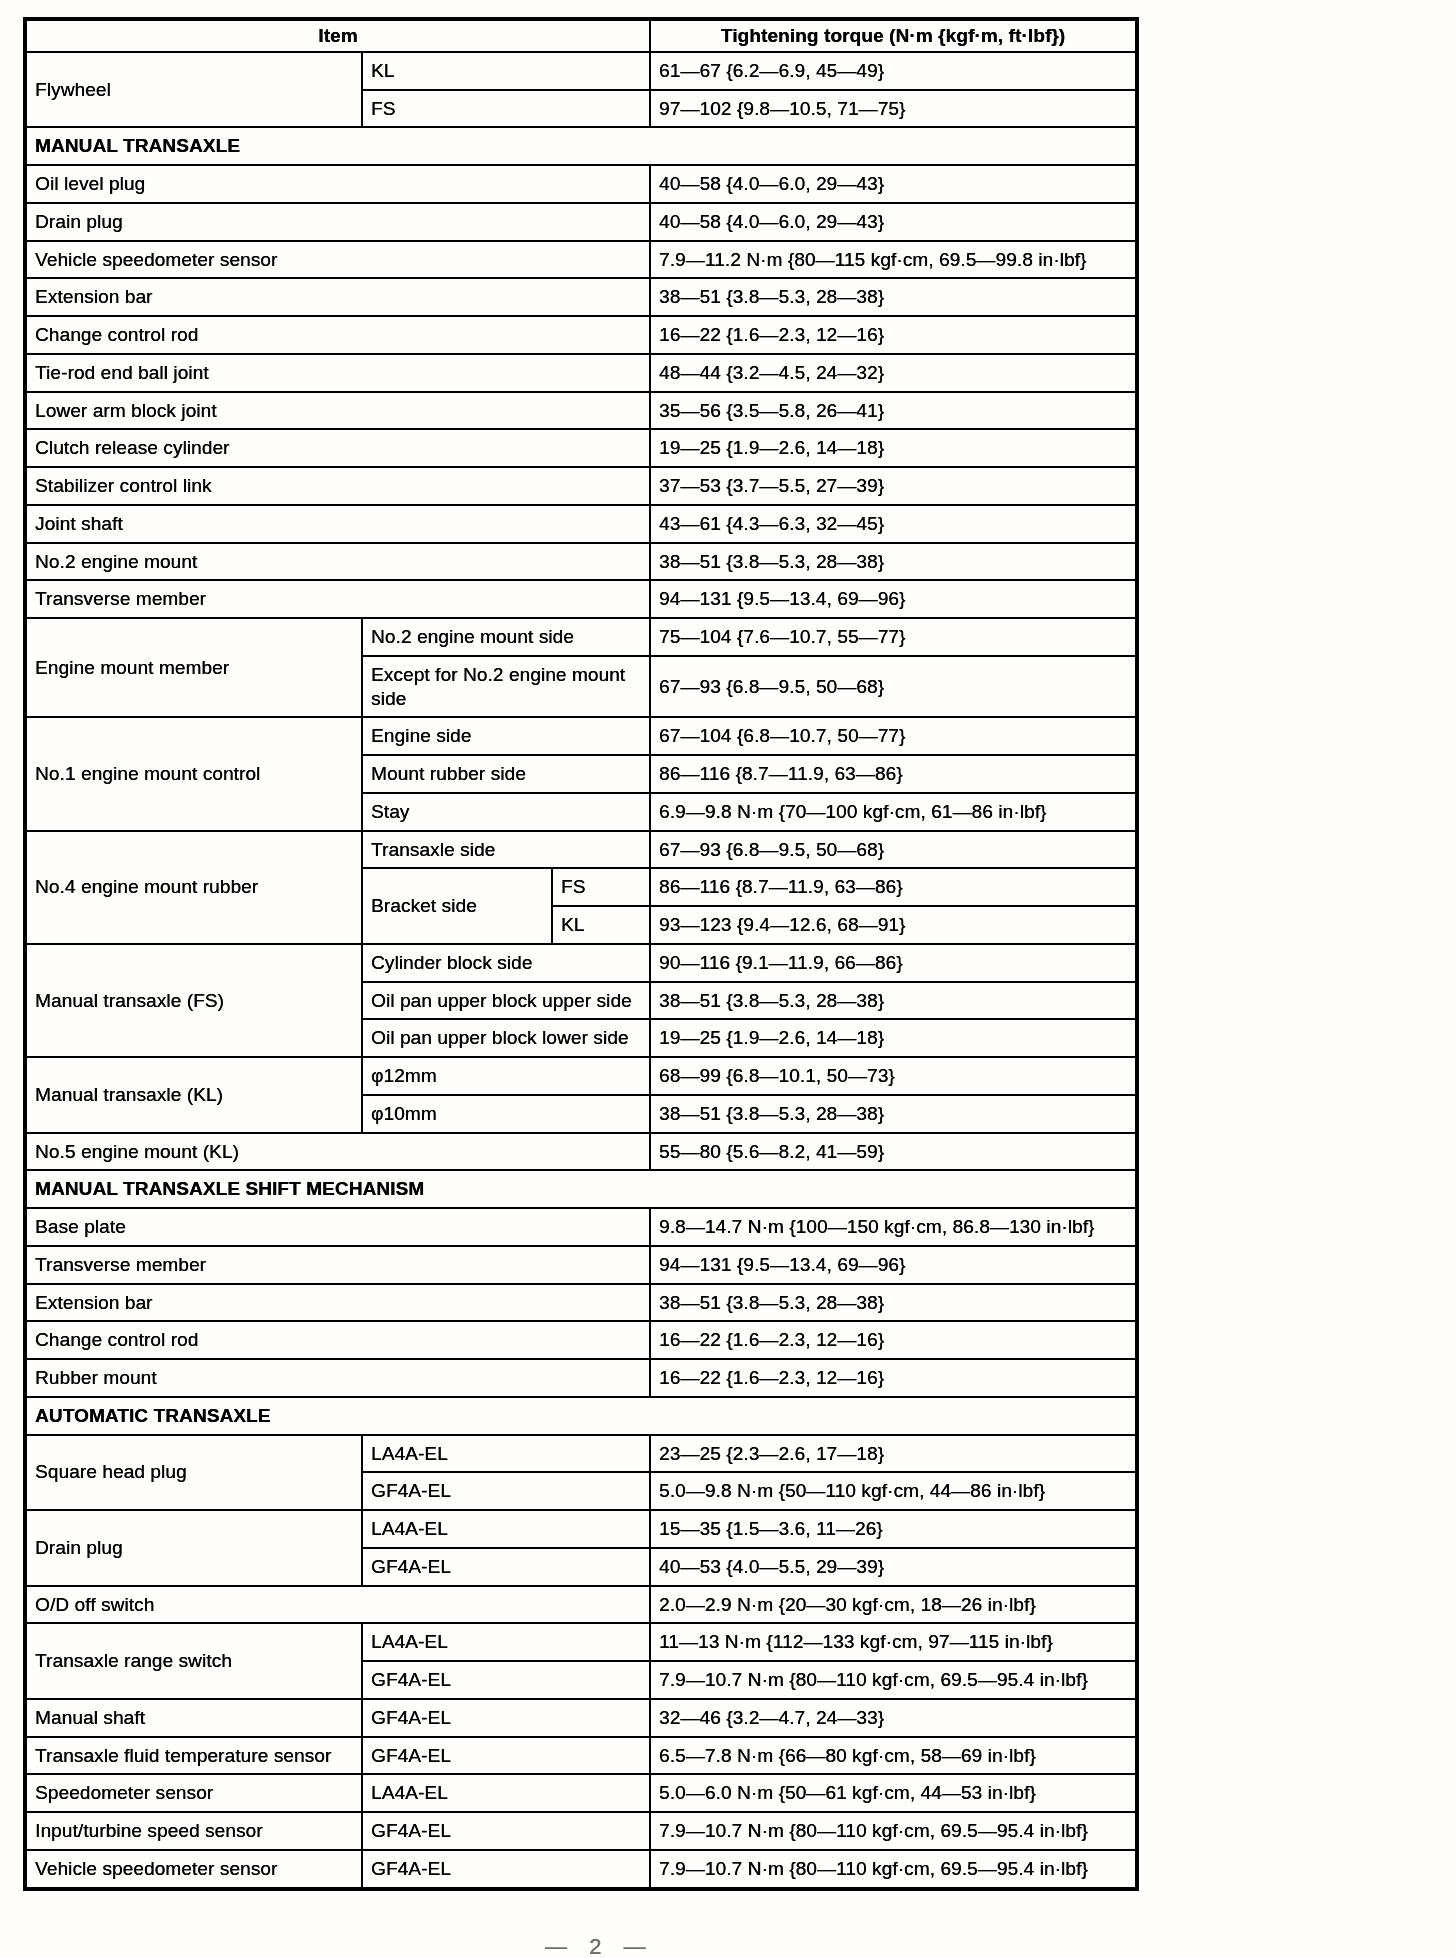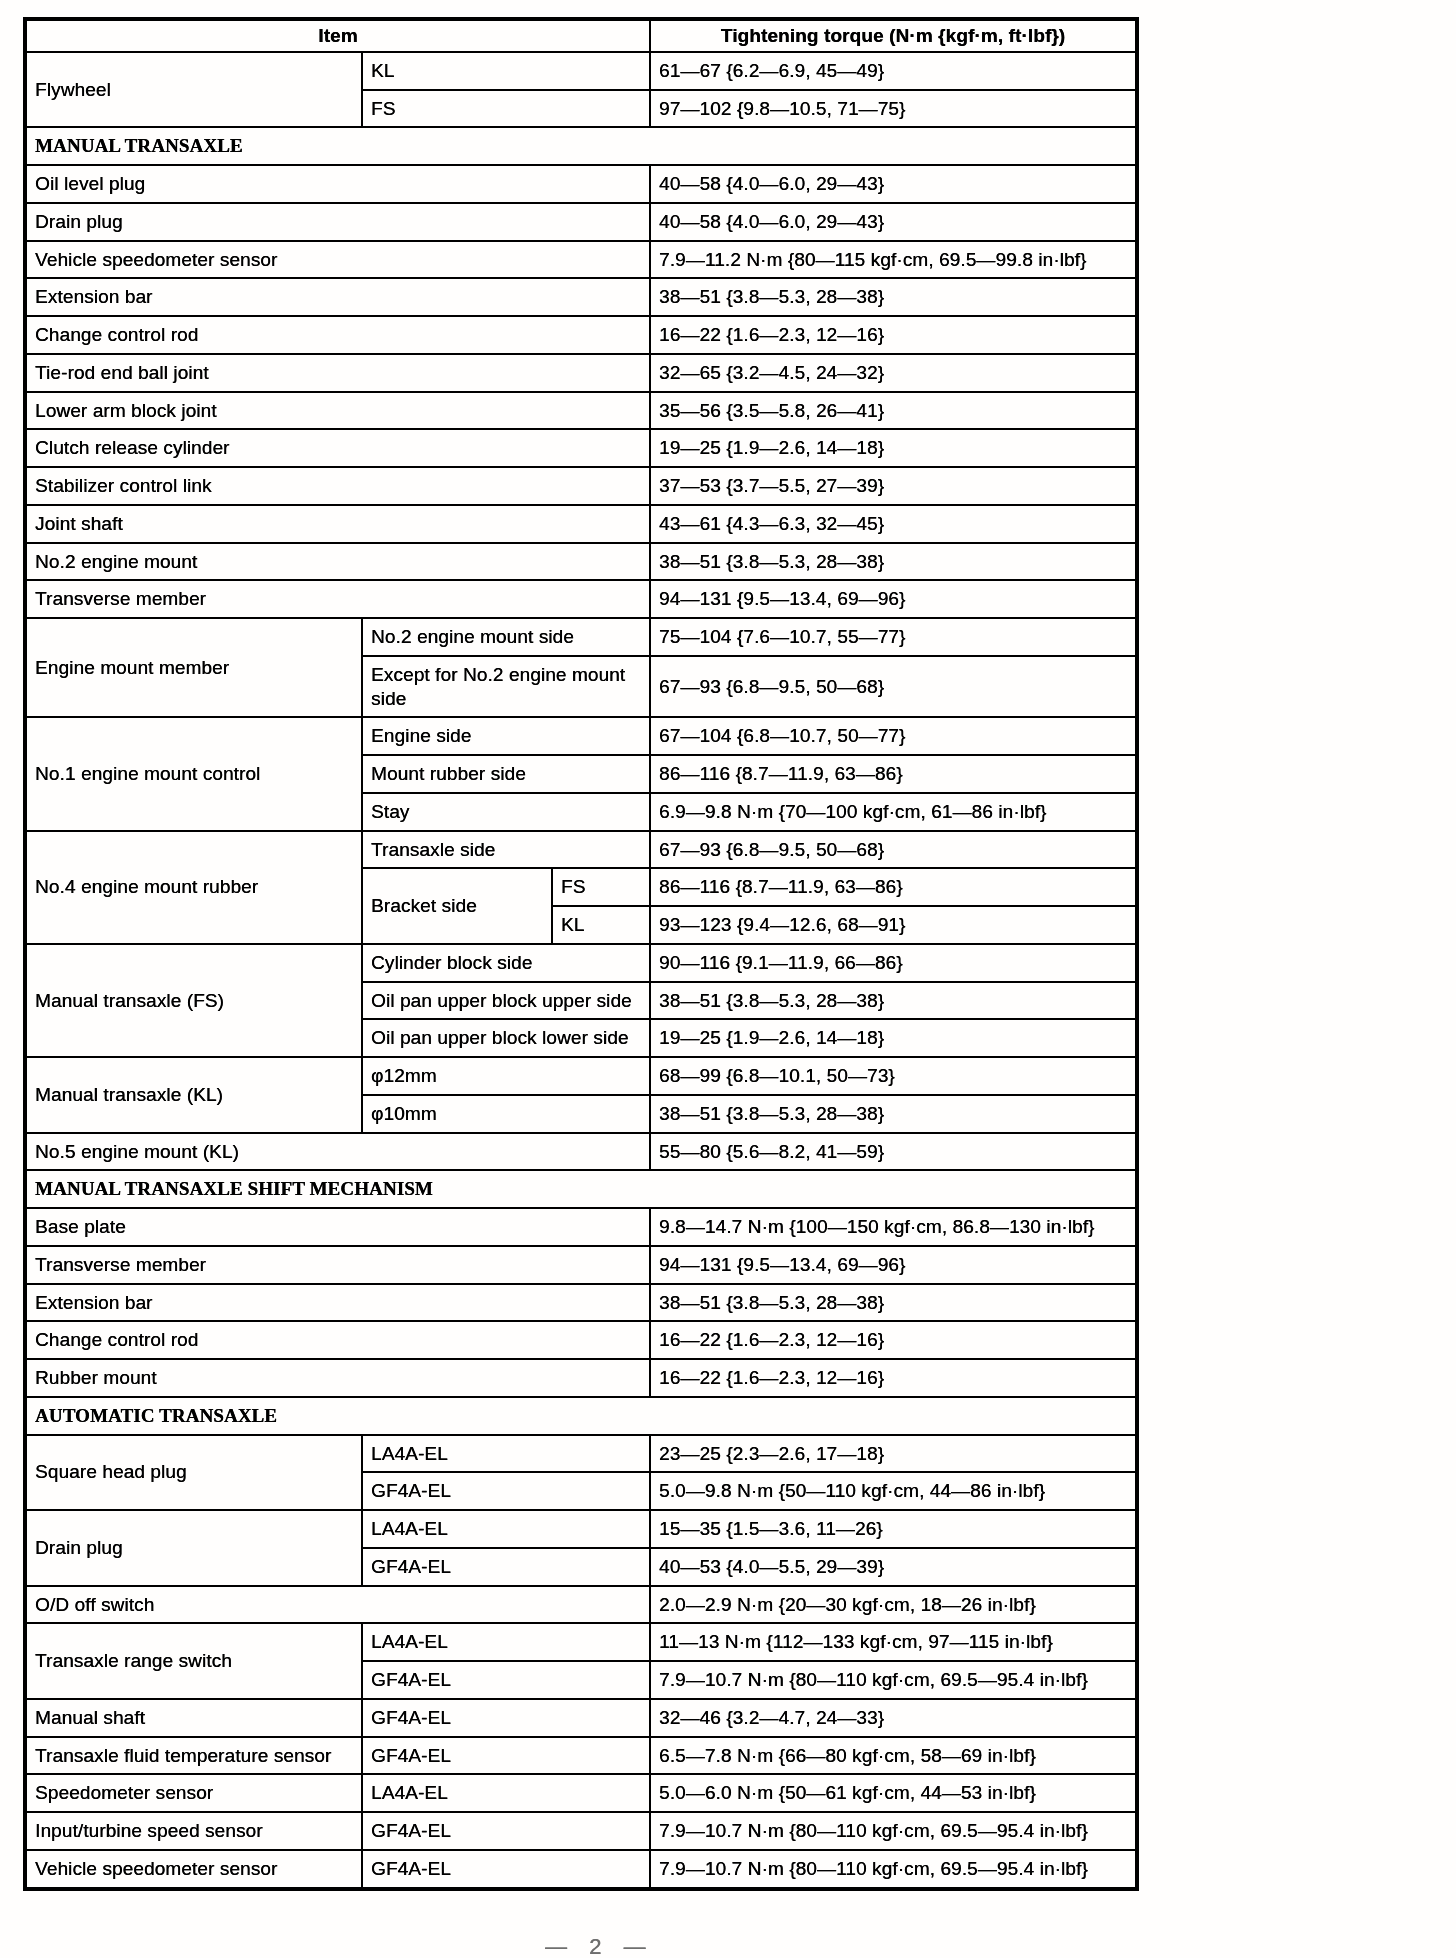--- a/index.html
+++ b/index.html
@@ -40,21 +40,20 @@
   }
   .c-head {
     font-weight: bold;
     text-align: center;
     padding: 3px 8px !important;
   }
   .c-section {
     font-weight: bold;
     text-align: left;
     letter-spacing: 0.3px;
-    font-family: Liberation Serif, serif;
   }
   .c-item, .c-sub, .c-sub2 { text-align: left; }
   .c-torque { text-align: left; }
   .footer-fragment {
     position: absolute;
     left: 545px;
     top: 1934px;
     height: 24px;
     overflow: hidden;
     font-size: 22px;
@@ -110,21 +109,21 @@
         <tr>
           <td colspan="3" class="c-item">Extension bar</td>
           <td class="c-torque">38—51 {3.8—5.3, 28—38}</td>
         </tr>
         <tr>
           <td colspan="3" class="c-item">Change control rod</td>
           <td class="c-torque">16—22 {1.6—2.3, 12—16}</td>
         </tr>
         <tr>
           <td colspan="3" class="c-item">Tie-rod end ball joint</td>
-          <td class="c-torque">32—65 {3.2—4.5, 24—32}</td>
+          <td class="c-torque">48—44 {3.2—4.5, 24—32}</td>
         </tr>
         <tr>
           <td colspan="3" class="c-item">Lower arm block joint</td>
           <td class="c-torque">35—56 {3.5—5.8, 26—41}</td>
         </tr>
         <tr>
           <td colspan="3" class="c-item">Clutch release cylinder</td>
           <td class="c-torque">19—25 {1.9—2.6, 14—18}</td>
         </tr>
         <tr>

